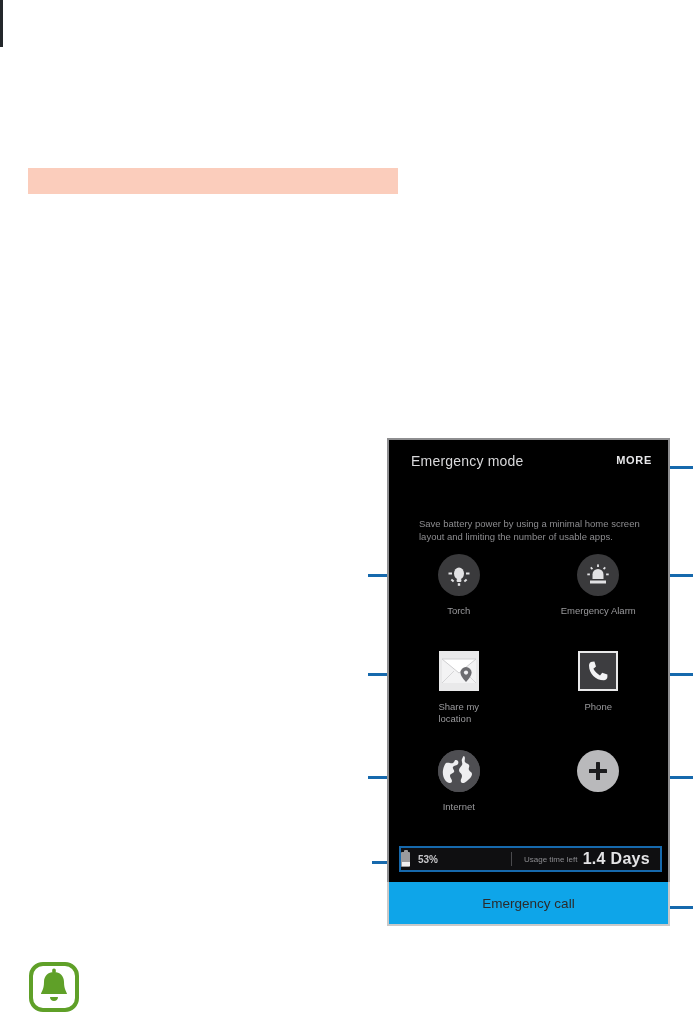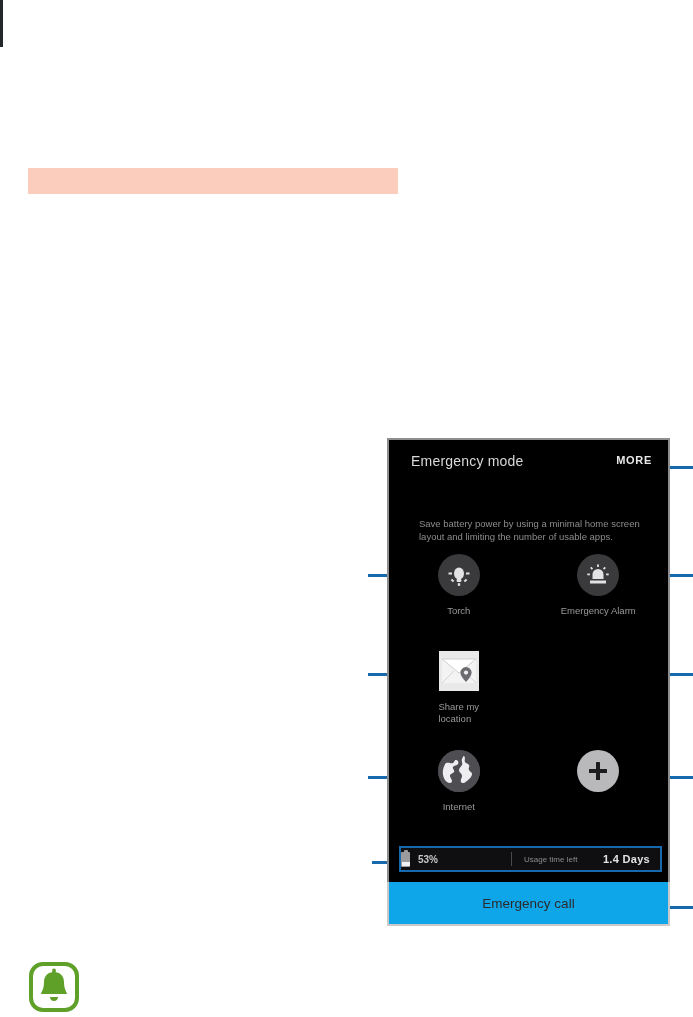--- a/index.html
+++ b/index.html
@@ -117,21 +117,21 @@
     content:"";position:absolute;left:0.5px;bottom:0.5px;width:8px;height:4px;
     background:#f0f0f2;
   }
   .battery-pct{color:#c6c6c9;font-size:10px;font-weight:bold;}
   .battery-divider{width:1px;height:14px;background:#4a4a4d;}
   .battery-right{
     flex:1;display:flex;align-items:center;justify-content:space-between;
     padding:0 10px 0 12px;
   }
   .battery-caption{color:#8c8c90;font-size:8px;}
-  .battery-time{color:#e3e3e5;font-size:11px;font-weight:bold;letter-spacing:.3px;}
+  .battery-time{color:#e3e3e5;font-size:16px;font-weight:bold;letter-spacing:.3px;}
 
   
   .emergency-call{
     position:absolute;left:0;top:444px;width:283px;height:44px;
     background:#0ea5e9;
     border:2px solid #c9c9c9;
     border-top:none;
     box-sizing:border-box;
     display:flex;align-items:center;justify-content:center;
     color:#2b2b2b;font-size:13.5px;
@@ -224,20 +224,30 @@
                 <path d="M1 27 L13 15 M35 27 L23 15" stroke="#d5d5d7" stroke-width="1" fill="none"></path>
                 <path d="M25 11 a5.6 5.6 0 0 1 5.6 5.6 c0 4.2 -5.6 9.4 -5.6 9.4 s-5.6 -5.2 -5.6 -9.4 A5.6 5.6 0 0 1 25 11 Z" fill="#6c6c70"></path>
                 <circle cx="25" cy="16.6" r="2.1" fill="#f0f0f2"></circle>
               </svg>
             </div>
           </div>
           <div class="app-label" style="white-space:pre-line;">Share my
 location</div>
         </div>
 
+        <div class="app-cell">
+          <div class="app-icon">
+            <div class="square-icon" style="background:#3d3d40;border:2px solid #e9e9ea;box-sizing:border-box;">
+              <svg width="24" height="24" viewBox="0 0 24 24">
+                <path d="M6.2 2.8 c-1.8 0 -3.2 1.6 -3.2 3.6 0 8.2 6.6 14.8 14.8 14.8 2 0 3.6 -1.4 3.6 -3.2 l0 -2.6 -5.2 -1.6 -2.2 2.6 c-2.8 -1.4 -5.2 -3.8 -6.6 -6.6 l2.6 -2.2 -1.6 -5.2 Z" fill="#f2f2f4"></path>
+              </svg>
+            </div>
+          </div>
+          <div class="app-label">Phone</div>
+        </div>
       </div>
 
       <div class="app-row r3">
         <div class="app-cell">
           <div class="app-icon">
             <div class="circle-icon" style="background:#4a4a4d;">
               <svg width="42" height="42" viewBox="0 0 42 42">
                 <circle cx="21" cy="21" r="21" fill="#4e4e52"></circle>
                 <path d="M8 13 c3 -1 5 1 7 0 c2 -1 1 -3 3 -3 c2 0 3 2 2 4 c-1 2 -4 1 -5 3 c-1 2 2 3 1 5 c-1 2 -4 1 -4 4 c0 2 2 3 2 5 c0 1 -1 2 -2 2 C7 33 4 26 5 20 c0.5 -3 2 -6 3 -7 Z" fill="#eeeef0"></path>
                 <path d="M26 6 c2 2 0 4 1 6 c1 2 3 1 4 3 c1 2 -1 3 0 5 c1 2 3 2 3 4 c0 3 -3 5 -5 7 c-2 2 -5 3 -6 1 c-1 -2 1 -4 1 -6 c0 -3 -3 -3 -3 -6 c0 -2 2 -3 3 -5 c1 -2 -1 -4 0 -6 c1 -2 1 -3 2 -3 Z" fill="#eeeef0"></path>

